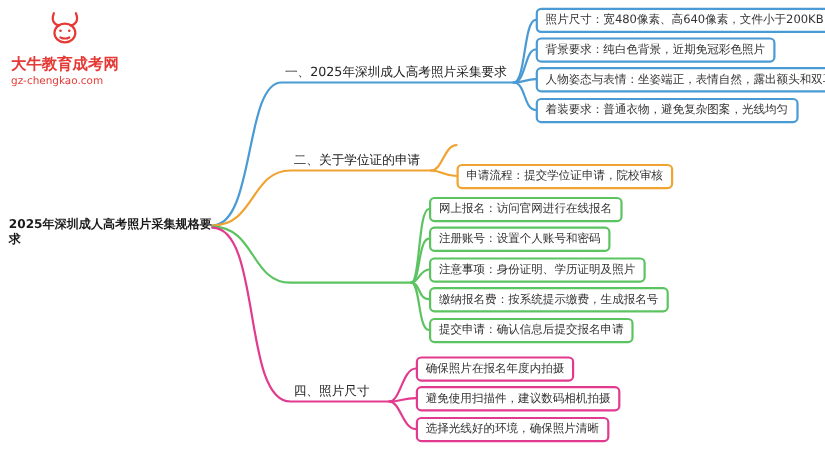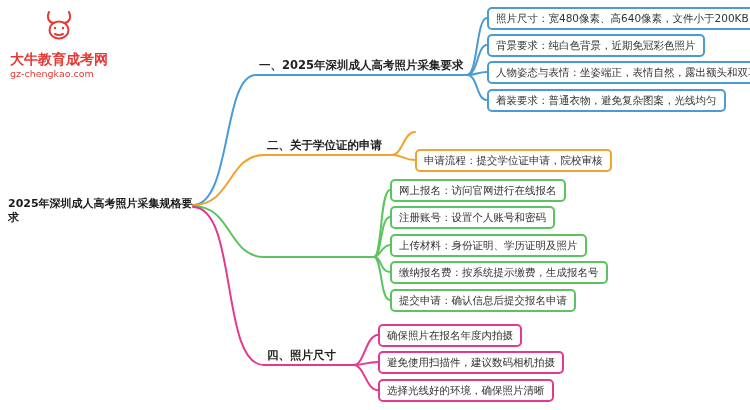--- a/index.html
+++ b/index.html
@@ -6,21 +6,21 @@
   .canvas{
     position:relative;width:750px;height:410px;background:#ffffff;
     font-family:"DejaVu Sans","Liberation Sans",sans-serif;overflow:hidden;
   }
   .lines{position:absolute;left:0;top:0;width:750px;height:410px;}
   .root-node{
     position:absolute;left:8px;top:197px;max-width:190px;
     font-size:11px;font-weight:bold;color:#1a1a1a;line-height:14px;
   }
   .branch-label{
-    position:absolute;font-size:11.5px;font-weight:bold;color:#222;
+    position:absolute;font-size:11.5px;font-weight:normal;color:#222;
     white-space:nowrap;line-height:15px;
   }
   .leaf{
     position:absolute;background:#fff;border:2px solid #999;border-radius:5px;
     padding:2px 7px;font-size:10.5px;line-height:15px;white-space:nowrap;color:#333;
   }
   .c0{border-color:#4a9ad4;}
   .c1{border-color:#f0a330;}
   .c2{border-color:#5cc361;}
   .c3{border-color:#e23a8e;}
@@ -92,21 +92,21 @@
 
   <div class="leaf c0" style="left:487px;top:7px;">照片尺寸：宽480像素、高640像素，文件小于200KB</div>
   <div class="leaf c0" style="left:487px;top:34px;">背景要求：纯白色背景，近期免冠彩色照片</div>
   <div class="leaf c0" style="left:487px;top:61px;">人物姿态与表情：坐姿端正，表情自然，露出额头和双耳</div>
   <div class="leaf c0" style="left:487px;top:89px;">着装要求：普通衣物，避免复杂图案，光线均匀</div>
 
   <div class="leaf c1" style="left:415px;top:149px;">申请流程：提交学位证申请，院校审核</div>
 
   <div class="leaf c2" style="left:390px;top:179px;">网上报名：访问官网进行在线报名</div>
   <div class="leaf c2" style="left:390px;top:206px;">注册账号：设置个人账号和密码</div>
-  <div class="leaf c2" style="left:390px;top:234px;">上传材料：身份证明、学历证明及照片</div>
+  <div class="leaf c2" style="left:390px;top:234px;">注意事项：身份证明、学历证明及照片</div>
   <div class="leaf c2" style="left:390px;top:261px;">缴纳报名费：按系统提示缴费，生成报名号</div>
   <div class="leaf c2" style="left:390px;top:289px;">提交申请：确认信息后提交报名申请</div>
 
   <div class="leaf c3" style="left:378px;top:324px;">确保照片在报名年度内拍摄</div>
   <div class="leaf c3" style="left:378px;top:351px;">避免使用扫描件，建议数码相机拍摄</div>
   <div class="leaf c3" style="left:378px;top:379px;">选择光线好的环境，确保照片清晰</div>
 
 </div>
 
 </body></html>

